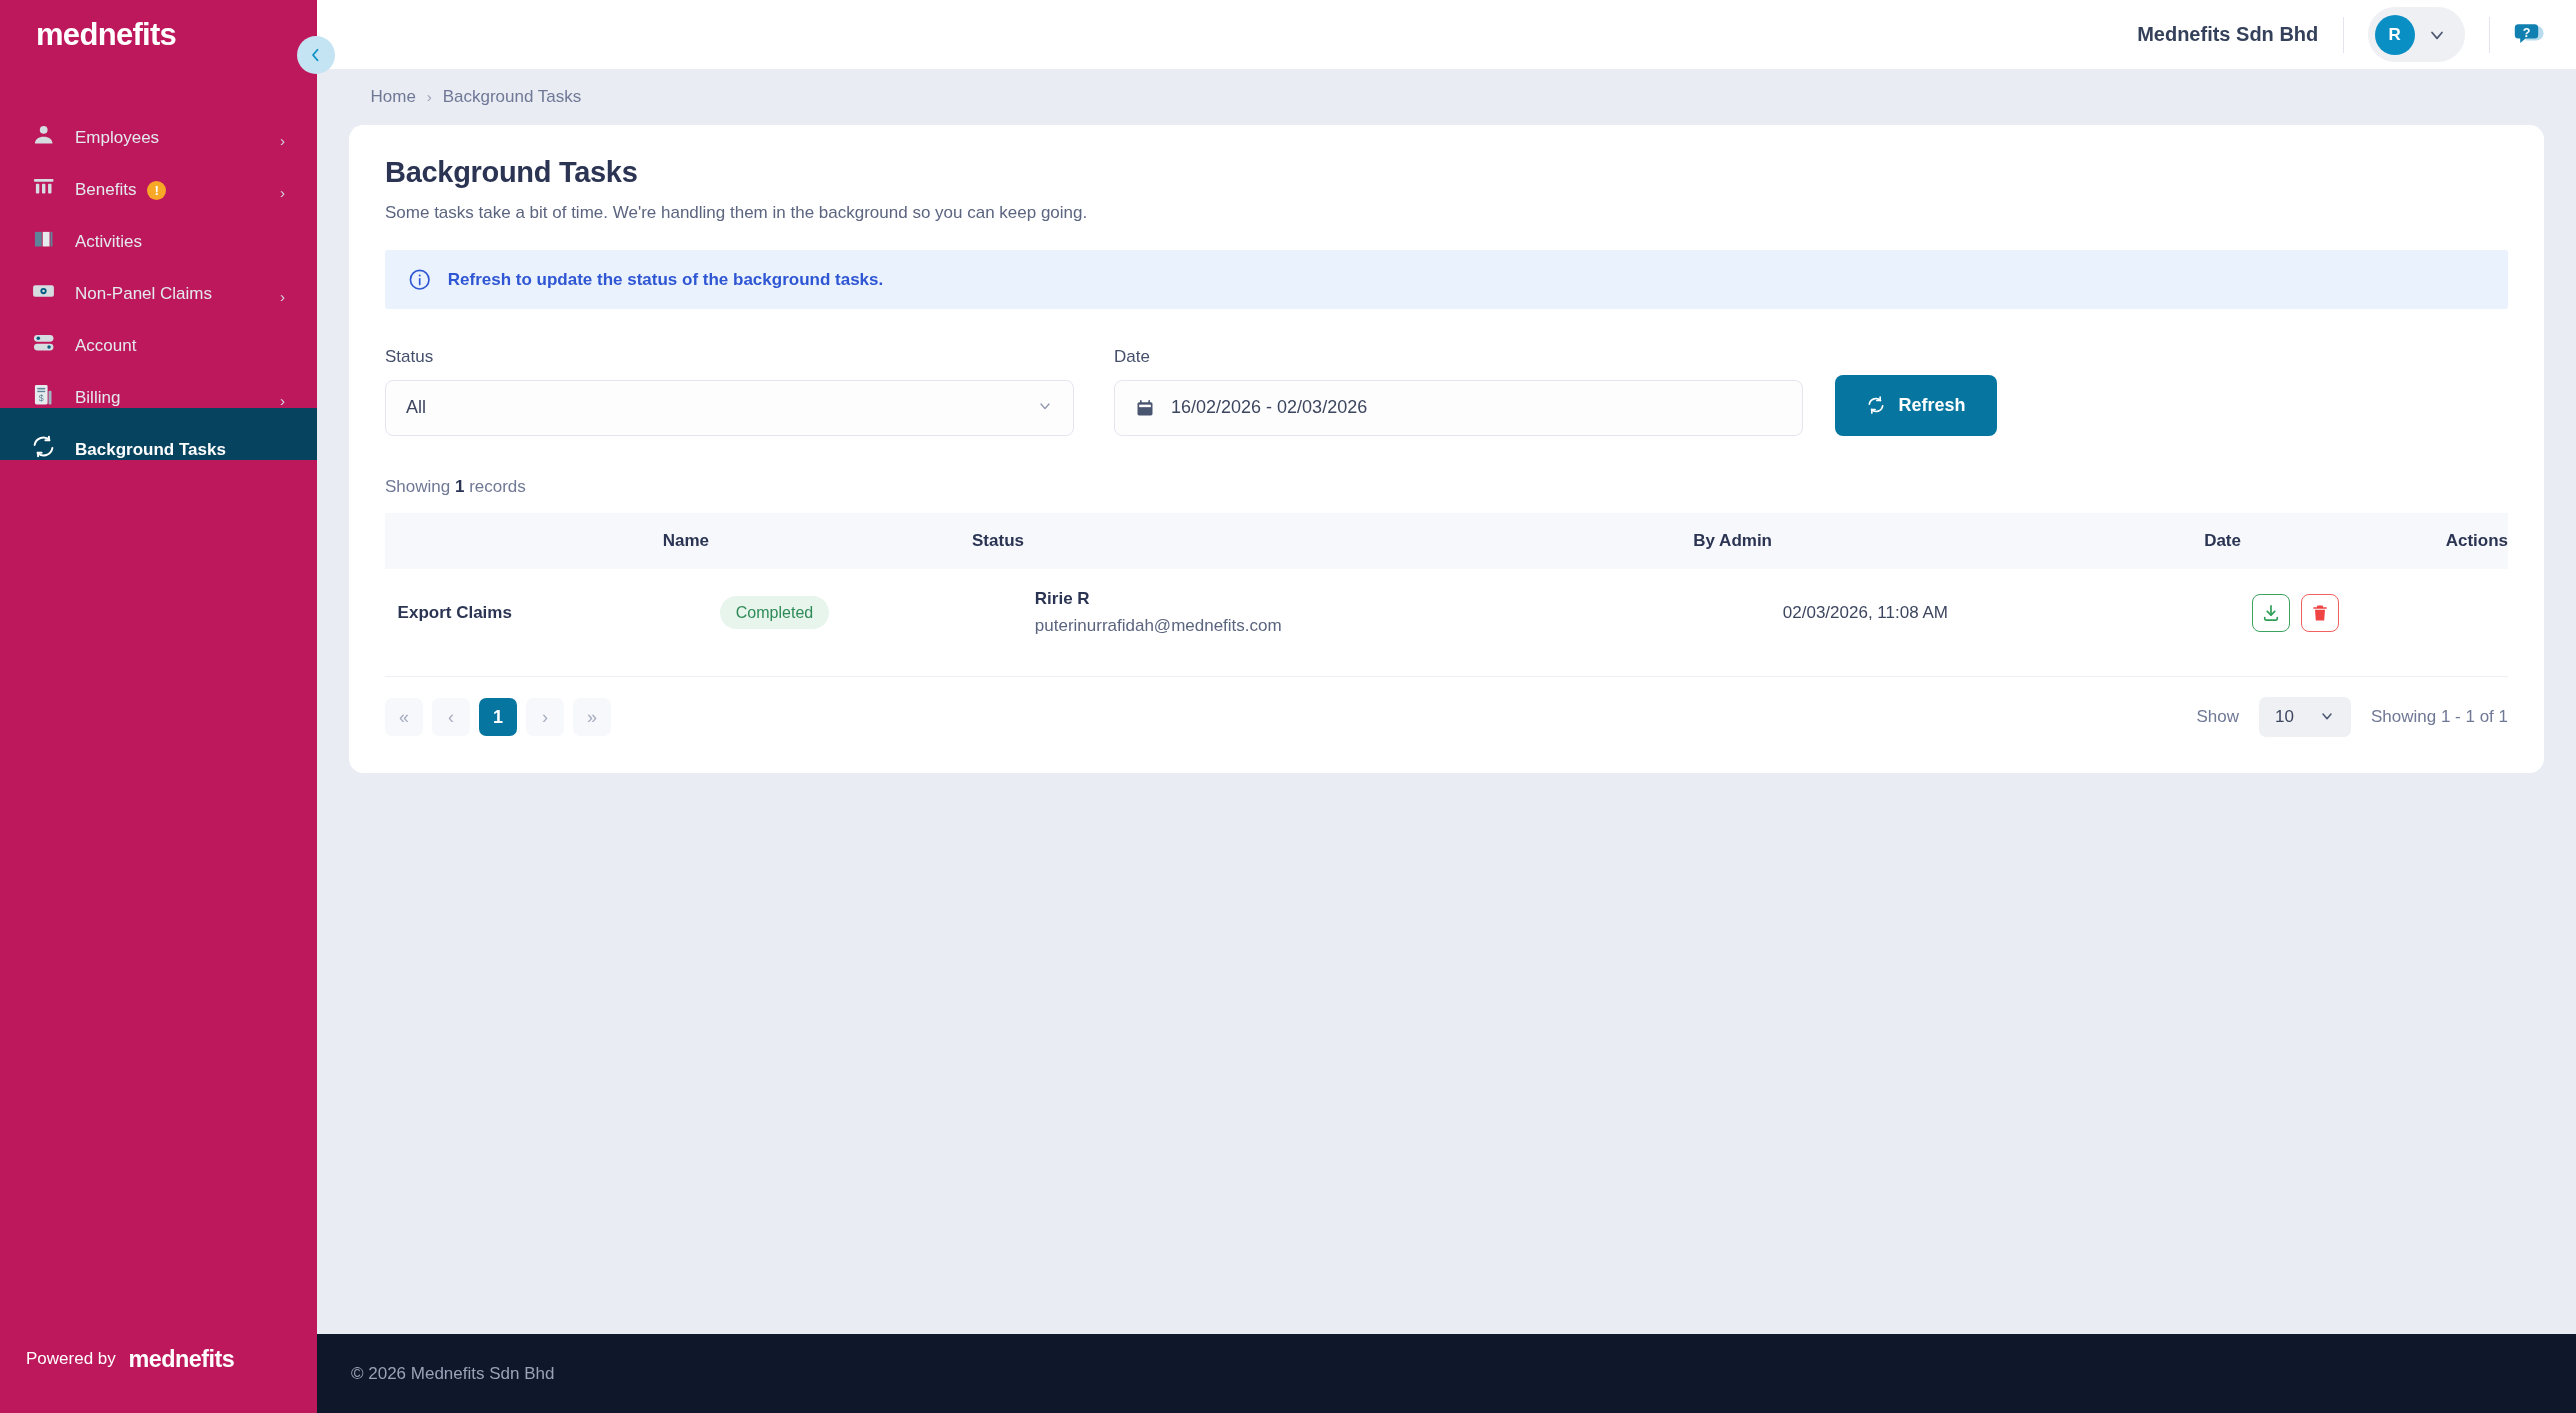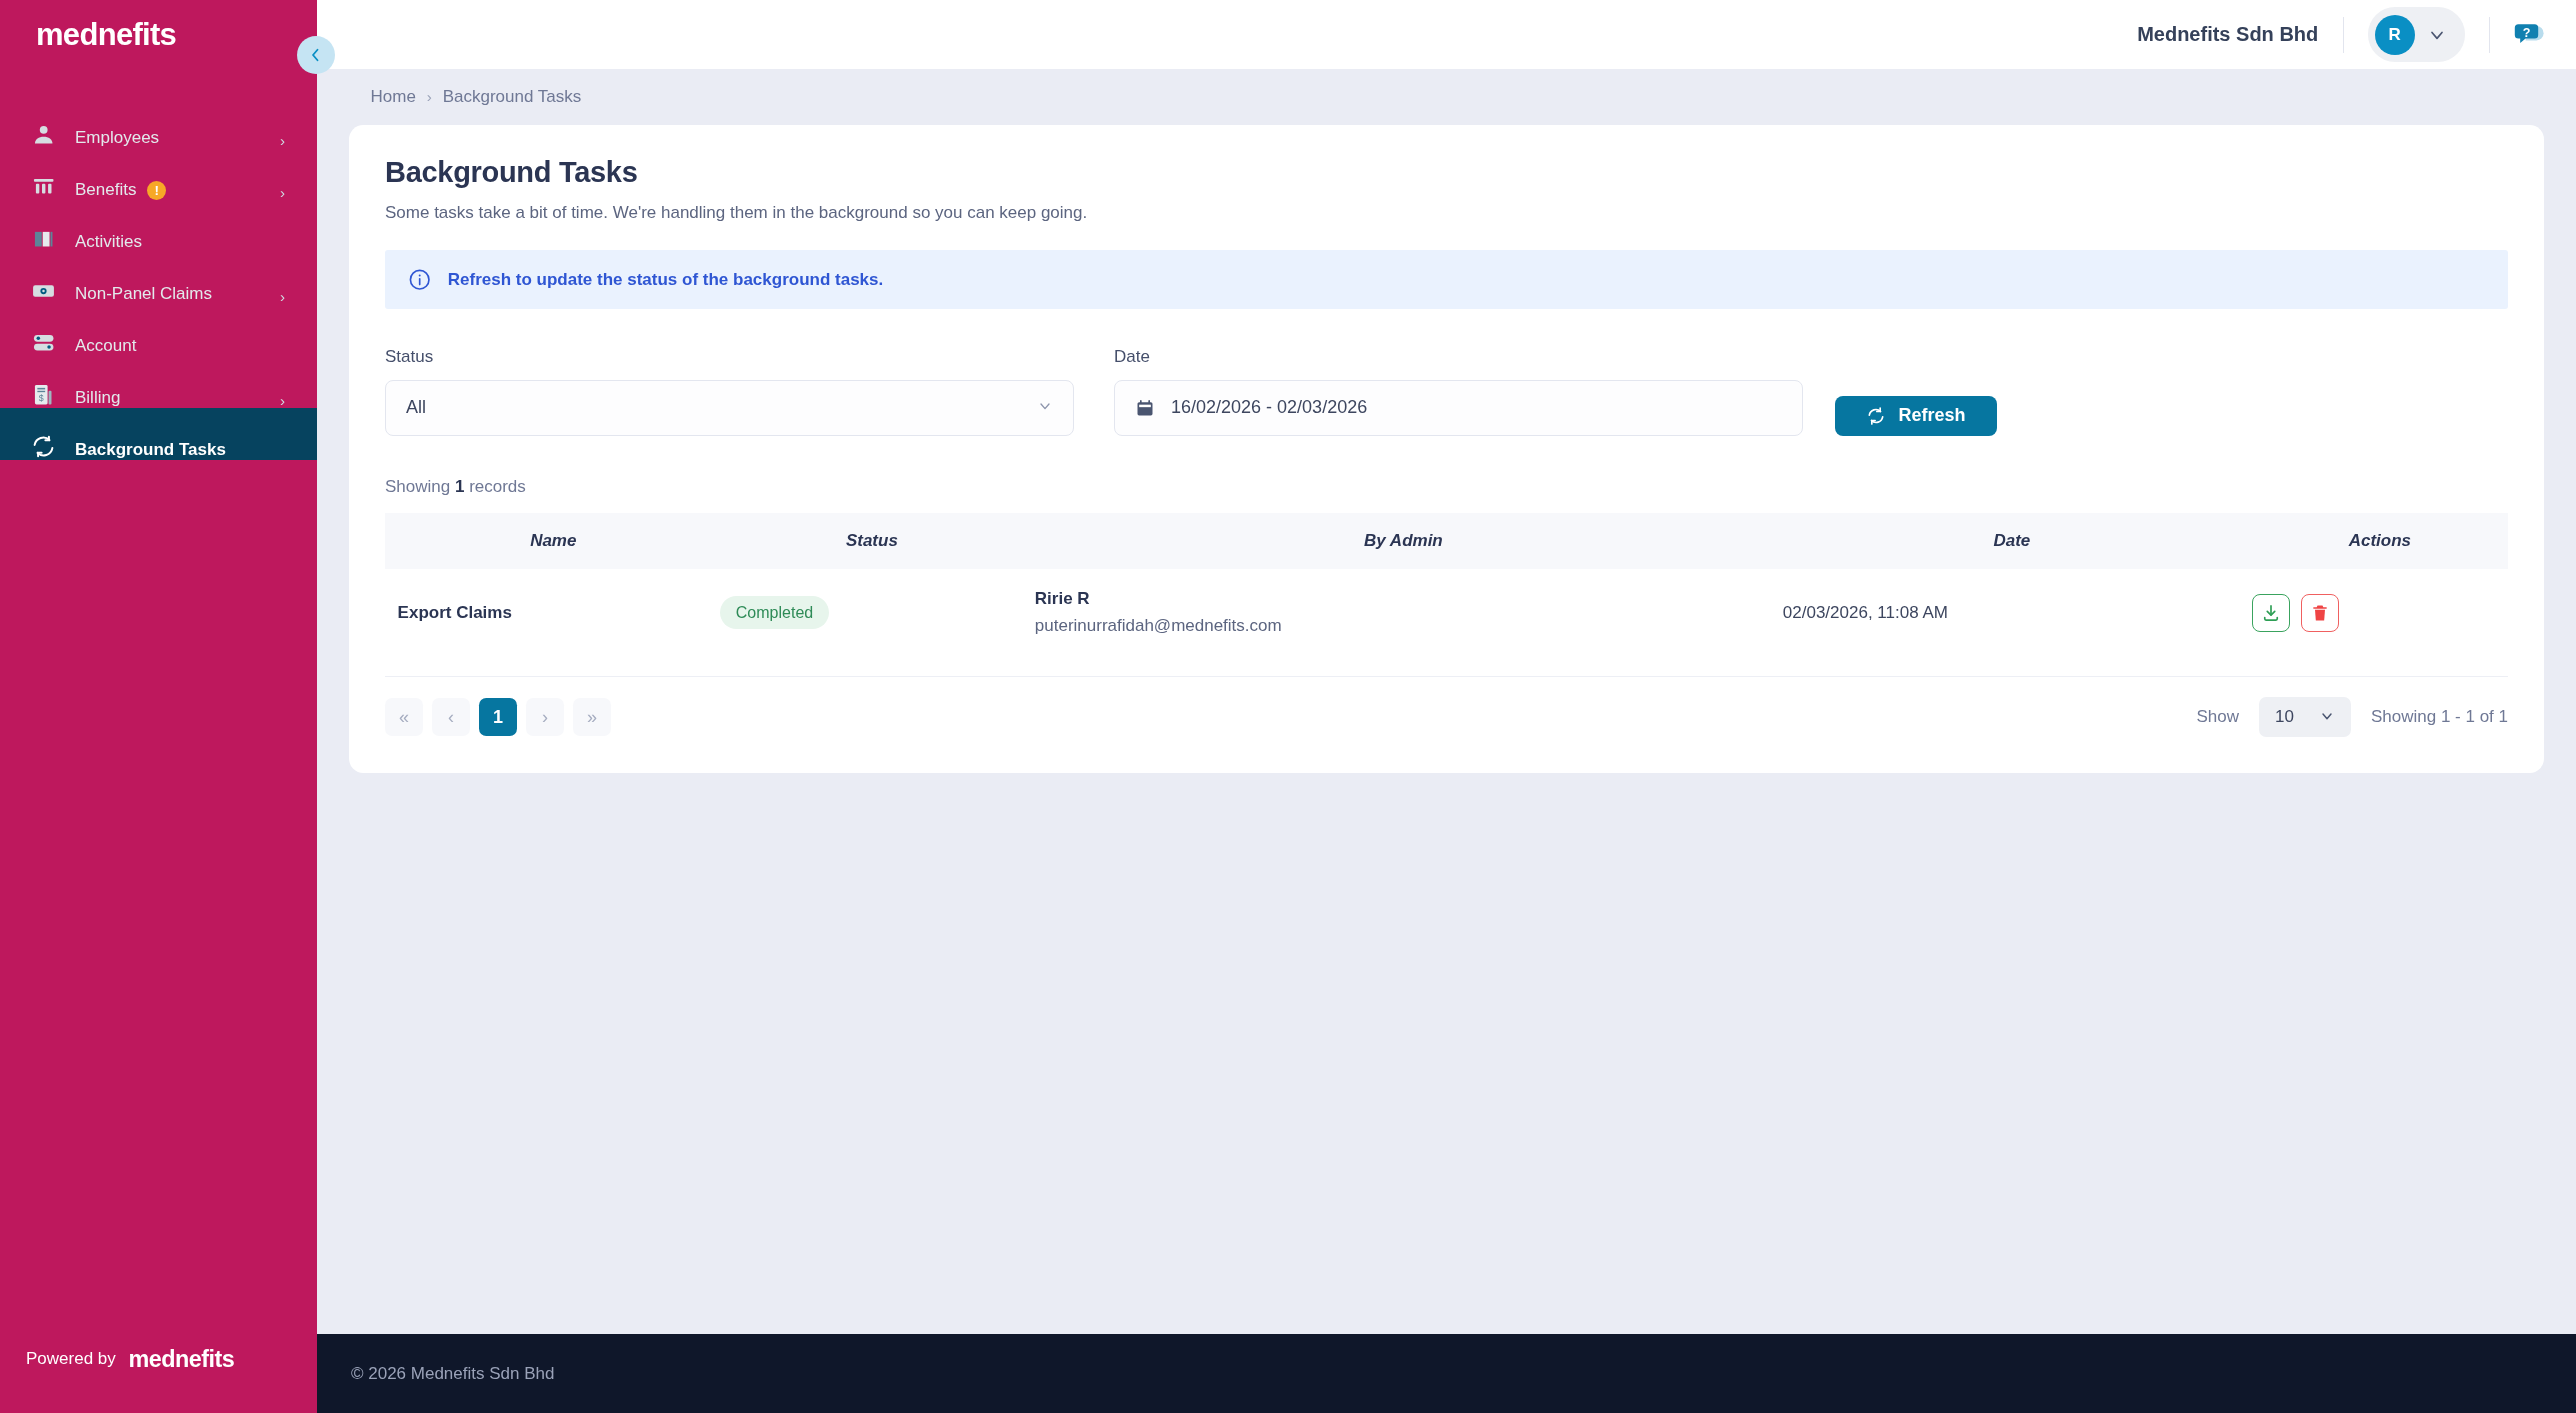--- a/index.html
+++ b/index.html
@@ -106,34 +106,34 @@
   }
   .f-select .val { font-size: 18px; color: #3d465f; }
   .f-select .chev { margin-left: auto; color: #8d95ac; font-size: 15.3px; }
   .f-date {
     width: 689px; height: 56px; border: 0.9px solid #e3e6ef; border-radius: 8px;
     background: #fdfdfe; display: flex; align-items: center; padding: 0 20px; gap: 16px;
     margin-left: 40px; cursor: pointer;
   }
   .f-date .val { font-size: 18px; color: #3d465f; }
   .refresh-btn {
-    margin-left: 32px; height: 40px; padding: 0 31px; border-radius: 8px;
+    margin-left: 32px; height: 61px; padding: 0 31px; border-radius: 8px;
     background: #0676a0; color: #fff; display: flex; align-items: center; gap: 12.6px;
     font-size: 18px; font-weight: 700; cursor: pointer; border: none;
     font-family: "Liberation Sans", sans-serif;
   }
 
   .records-line { margin-top: 41px; font-size: 17px; color: #6f7895; }
   .records-line b { color: #2b3553; font-weight: 700; }
 
   table { width: 100%; border-collapse: collapse; margin-top: 16px; }
   thead tr { background: #f7f8fb; }
   th {
-    text-align: center; font-size: 17px; font-weight: 700; color: #2b3553;
-    padding: 18px 0 18px 10.8px; height: 56px; font-style: italic;
+    text-align: right; font-size: 17px; font-weight: 700; color: #2b3553;
+    padding: 18px 0 18px 10.8px; height: 56px;
   }
   th.c-name { width: 324px; padding-left: 12.6px; }
   th.c-status { width: 315px; }
   th.c-admin { width: 748px; }
   th.c-date { width: 469px; }
   th.c-actions { width: auto; }
   td { padding: 20px 0 20px 10.8px; vertical-align: middle; }
   td.c-name { font-size: 17px; font-weight: 700; color: #2b3553; padding-left: 12.6px; }
   .badge-completed {
     display: inline-block; background: #e7f5ec; color: #2e8b57;

